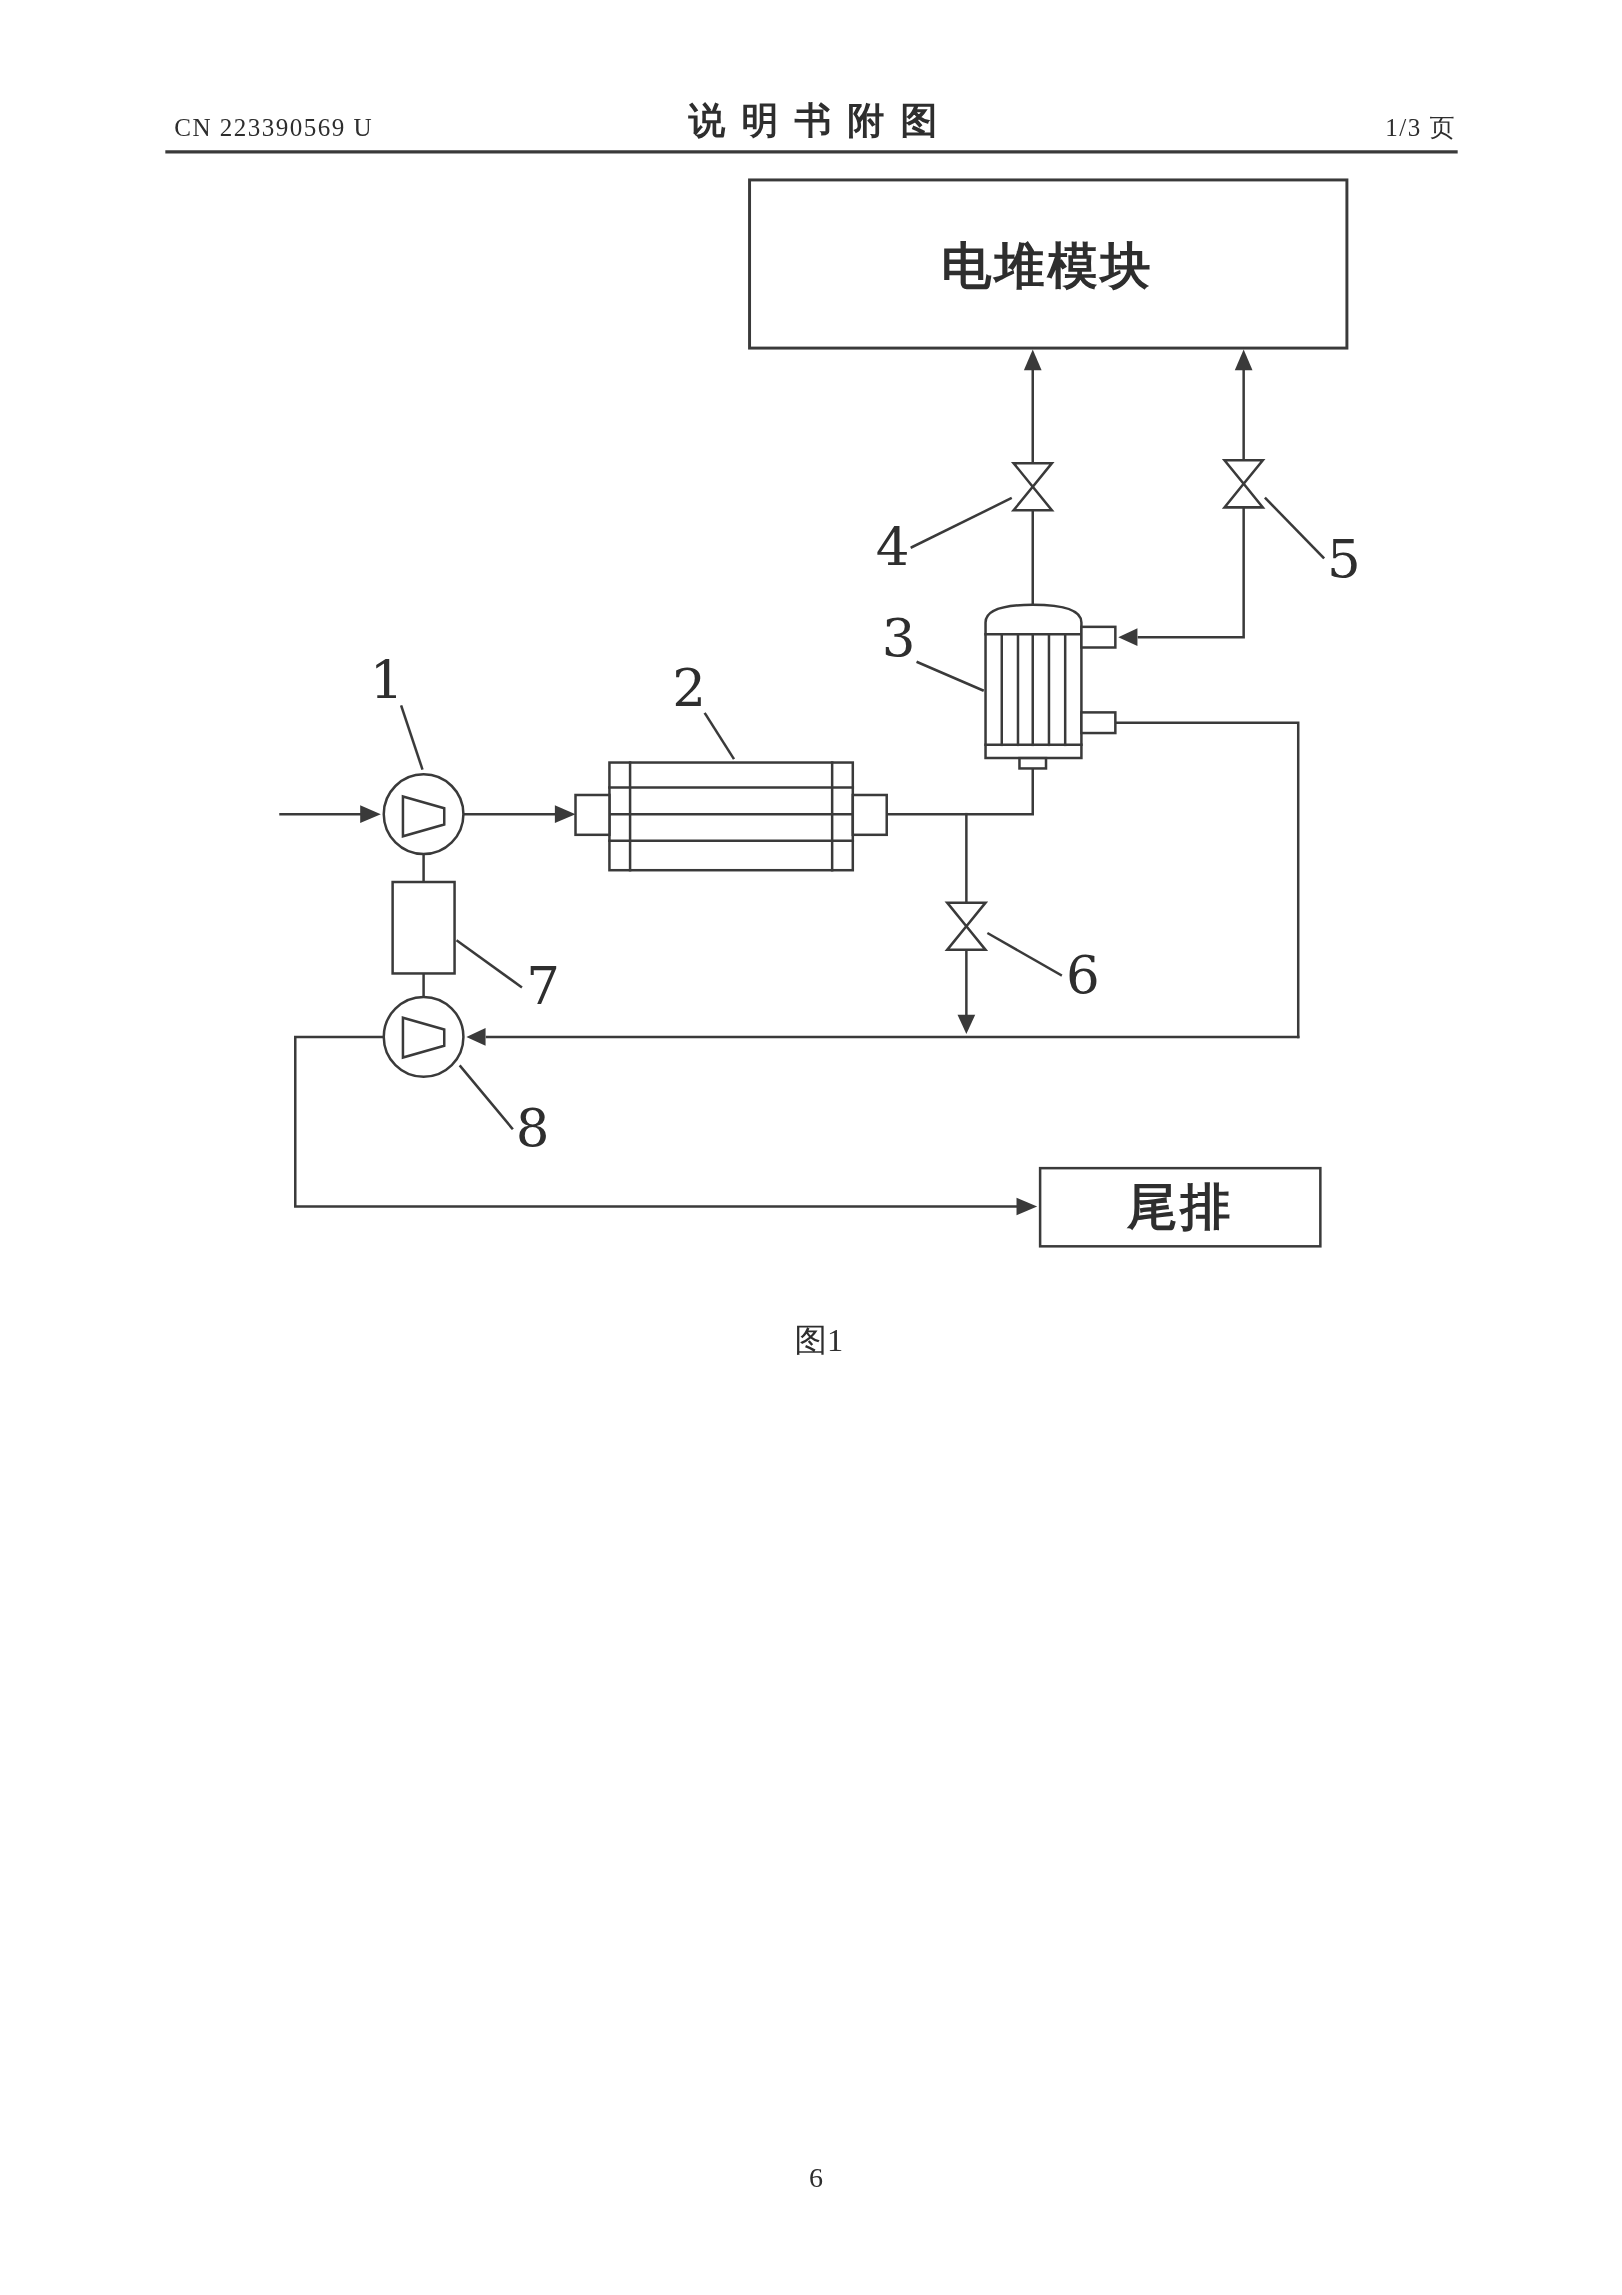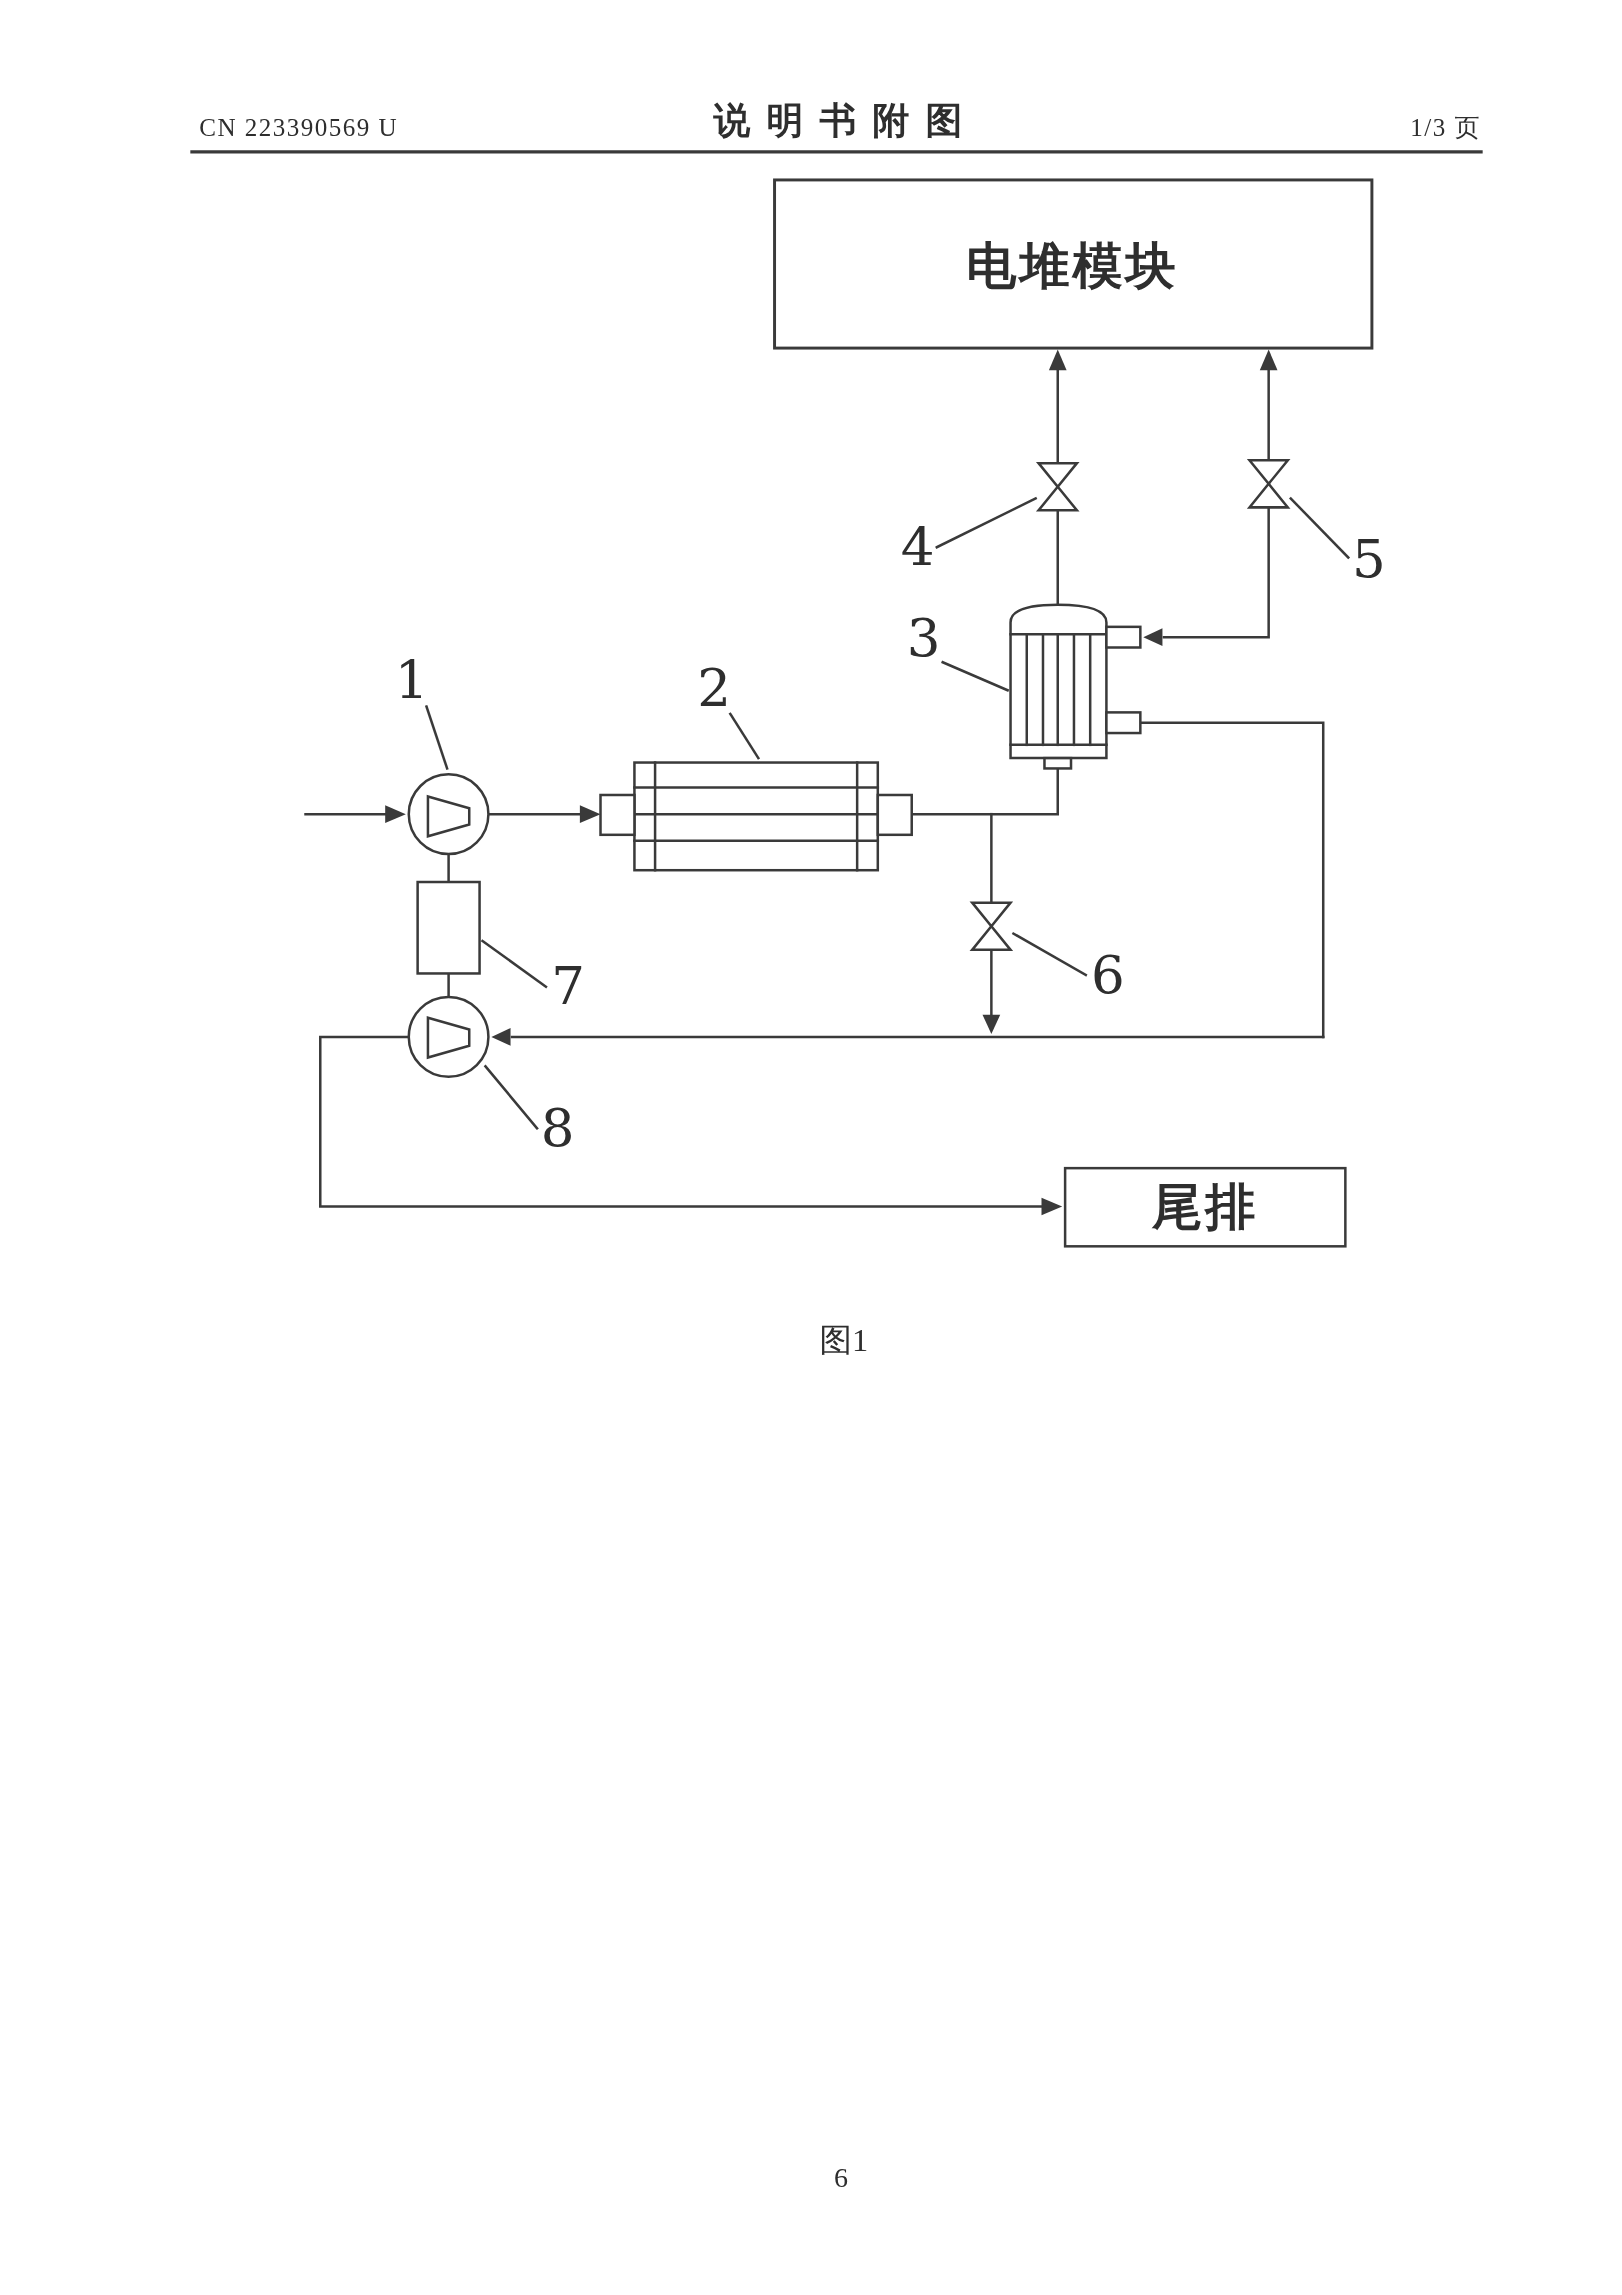--- a/index.html
+++ b/index.html
@@ -1,16 +1,16 @@
 <!DOCTYPE html>
 <html style="font-size:10.5px"><head>
 <meta charset="utf-8">
 <style>
   html,body{margin:0;padding:0;background:#ffffff;}
-  .page{position:relative;width:1534px;height:2295px;background:#ffffff;overflow:hidden;padding-left:25px;}
+  .page{position:relative;width:1534px;height:2295px;background:#ffffff;overflow:hidden;}
   svg{display:block;}
   .ln{fill:none;stroke:#3a3a3a;stroke-width:1.7;stroke-linecap:square;stroke-linejoin:miter;}
   .fw{fill:#ffffff;stroke:#3a3a3a;stroke-width:1.7;}
   .ar{fill:#3a3a3a;stroke:none;}
   text{fill:#2e2e2e;}
   .hdr-serif{font:400 17px "Liberation Serif","DejaVu Serif",serif;letter-spacing:1px;}
   .hdr-title{font:700 25px "Liberation Sans","DejaVu Sans",sans-serif;letter-spacing:2px;}
   .cn-bold{font:700 34px "Liberation Sans","DejaVu Sans",sans-serif;letter-spacing:2px;}
   .ref{font:400 36px "DejaVu Serif","Liberation Serif",serif;}
   .cap{font:400 22px "Liberation Serif","DejaVu Serif",serif;}

